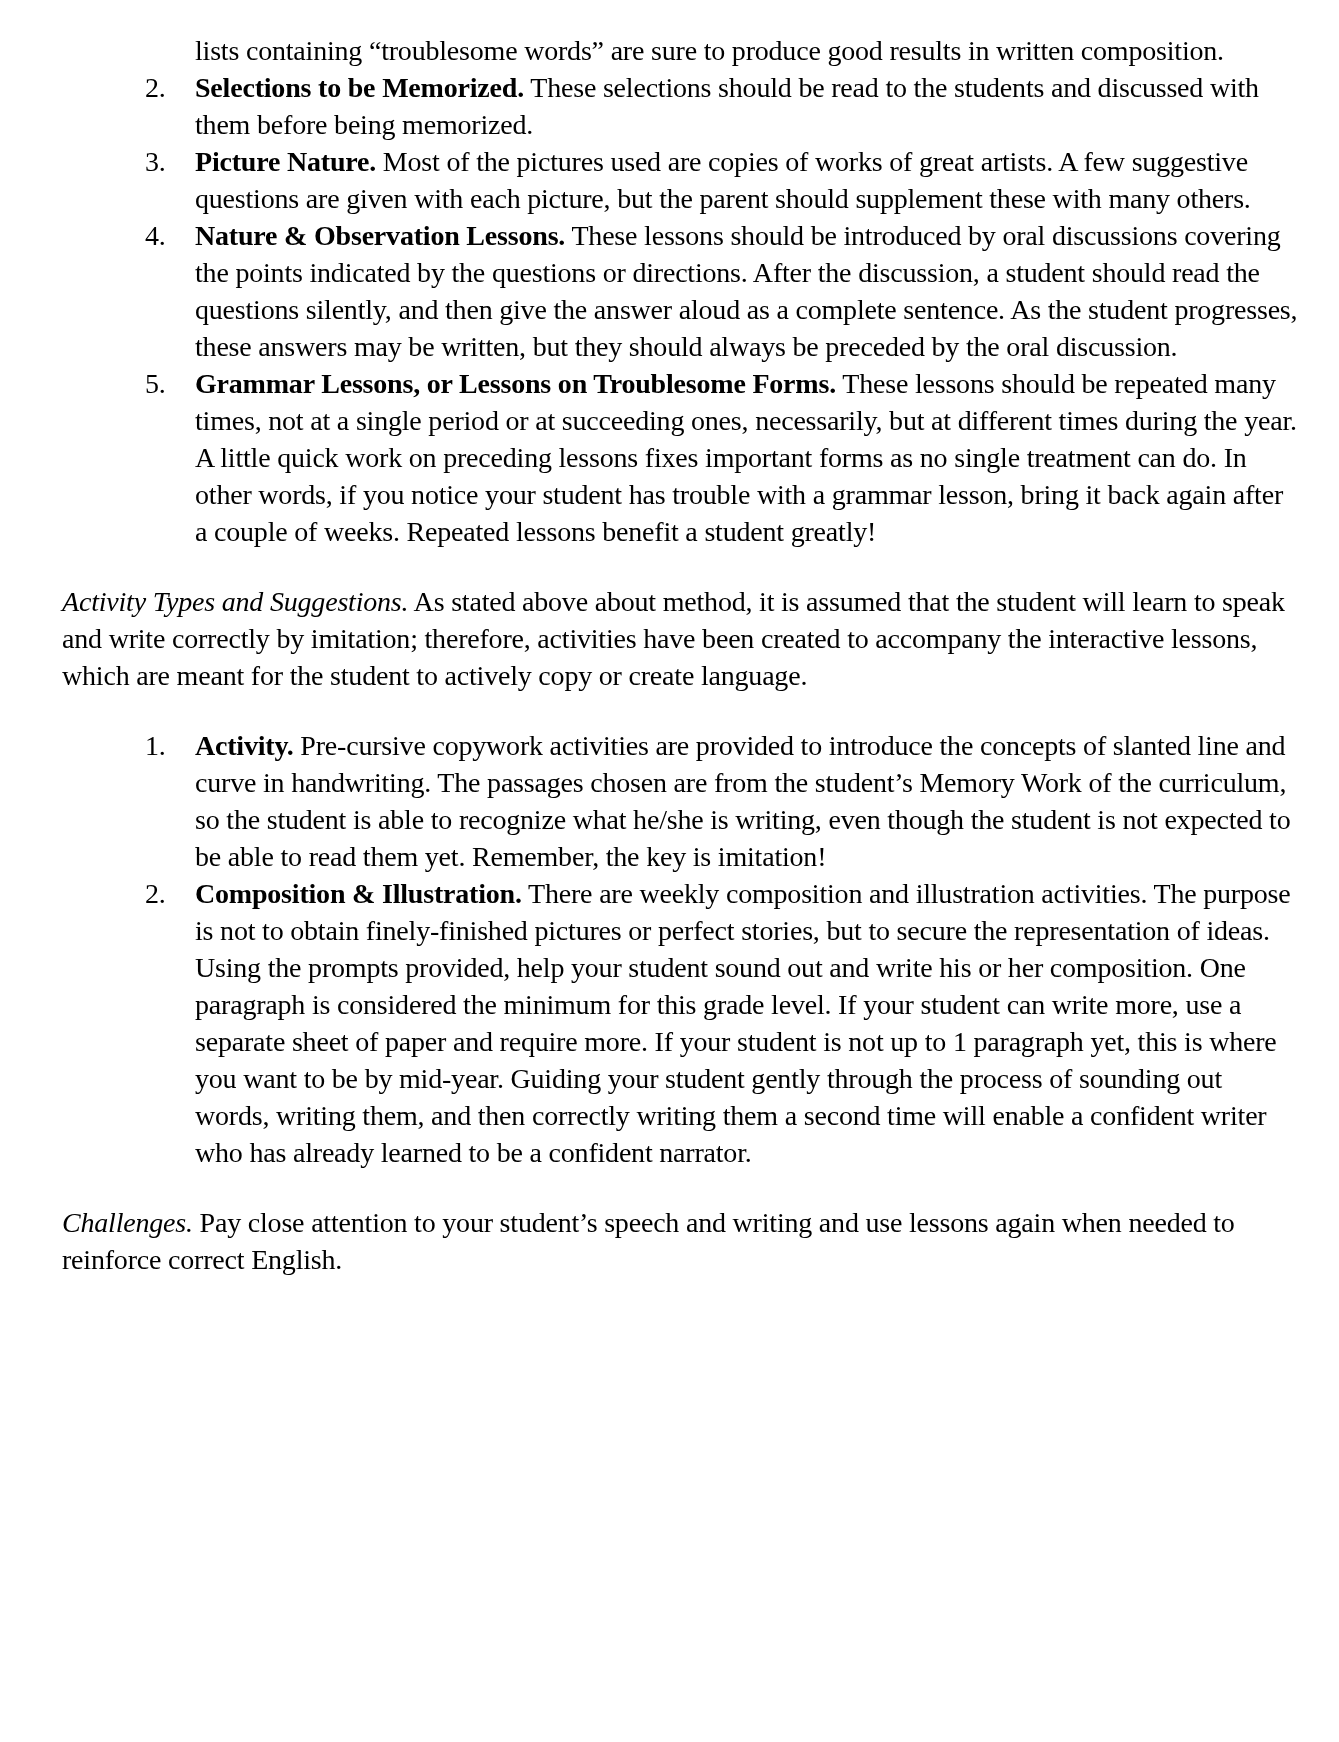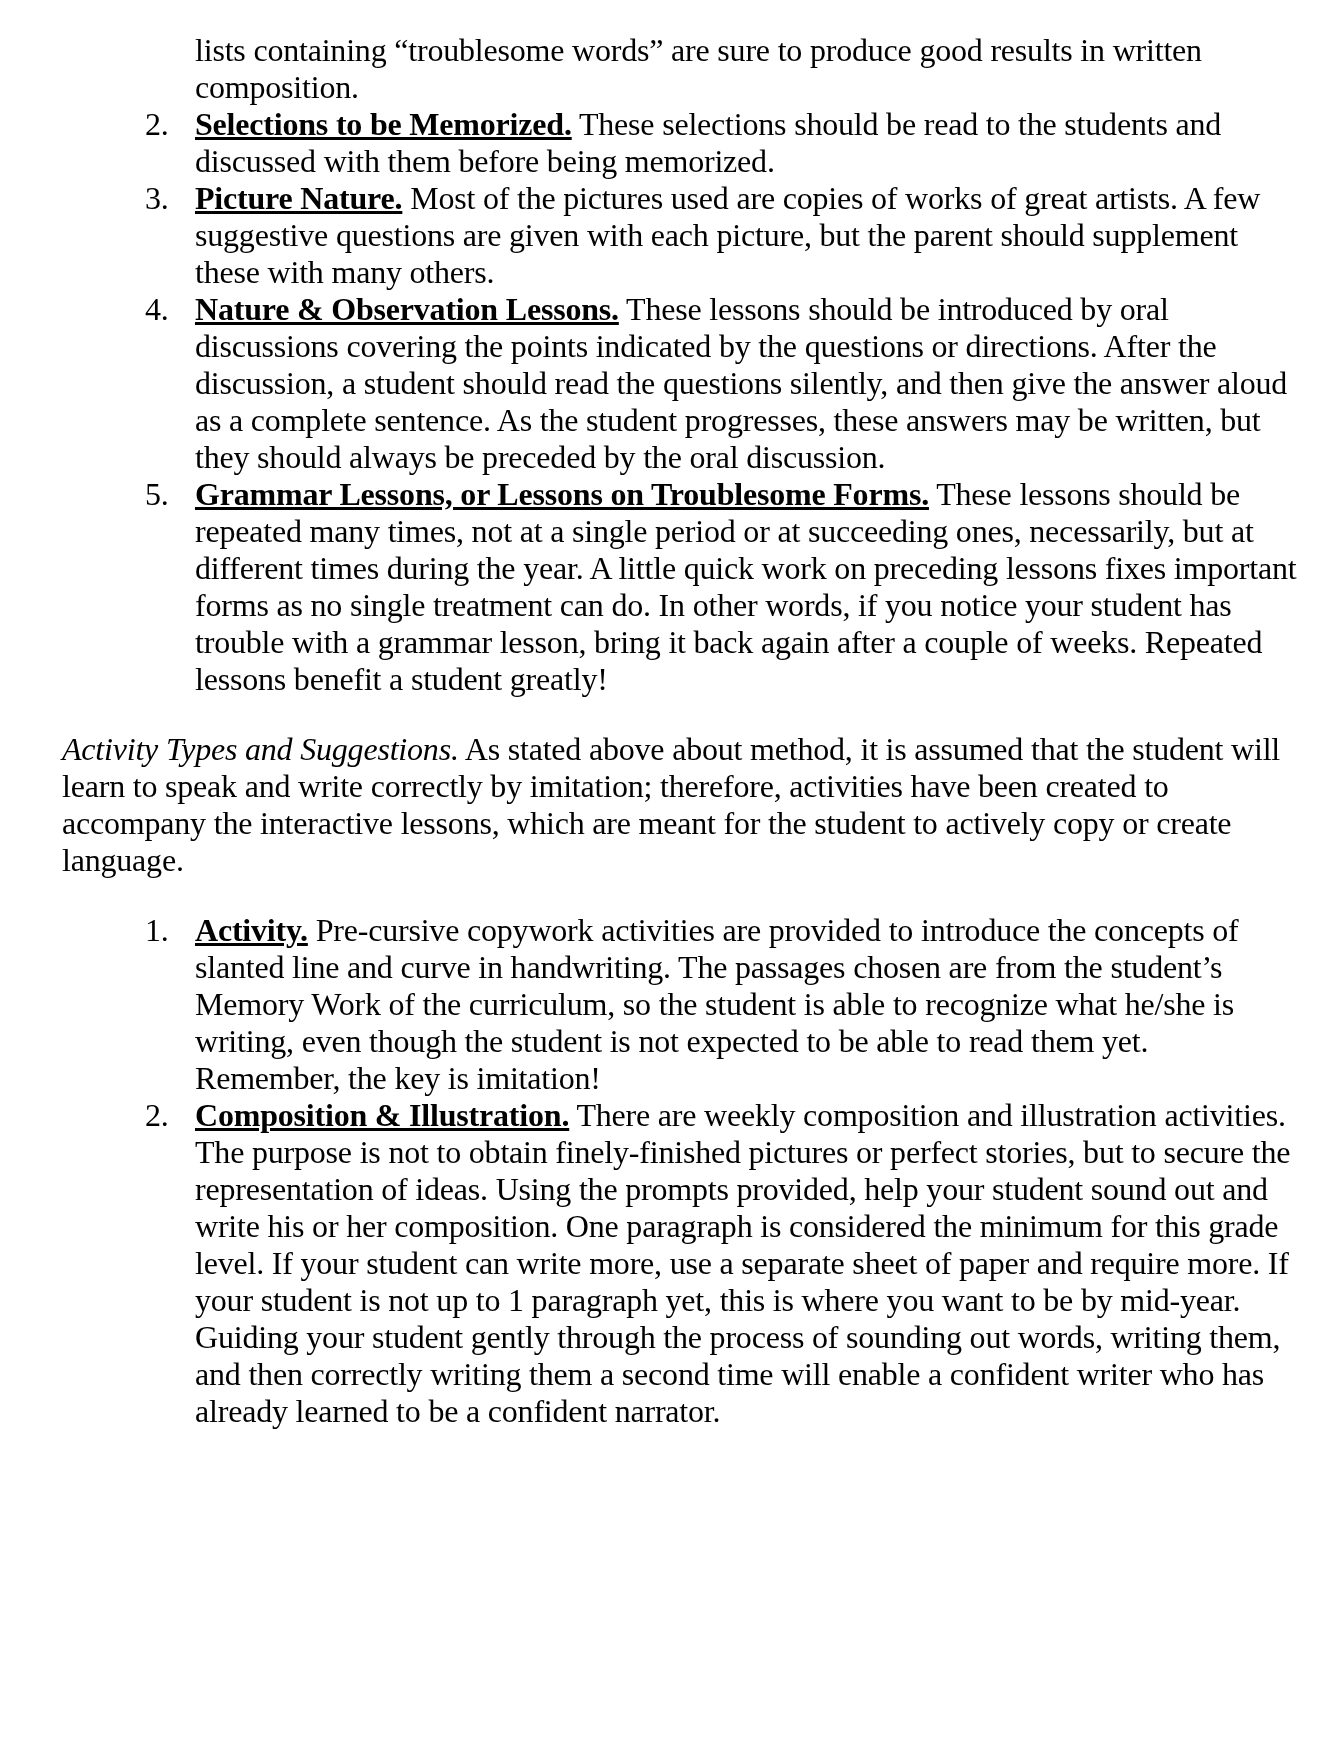--- a/index.html
+++ b/index.html
@@ -3,21 +3,21 @@
 <meta charset="utf-8">
 <style>
   html, body { margin: 0; padding: 0; }
   .page {
     position: relative;
     width: 1339px;
     height: 1742px;
     background: #ffffff;
     color: #000000;
     font-family: "Liberation Serif", "DejaVu Serif", serif;
-    font-size: 32px;
+    font-size: 28px;
     line-height: 37px;
     letter-spacing: -0.2px;
     overflow: hidden;
   }
   .content {
     position: absolute;
     left: 62px;
     top: 32px;
     width: 1240px;
   }
@@ -30,21 +30,21 @@
     padding-left: 133px;
     width: 1106px;
   }
   .num {
     position: absolute;
     left: 83px;
     top: 0;
     width: 48px;
   }
   .para { width: 1236px; }
-  .b { font-weight: bold; text-decoration: underline; }
+  .b { font-weight: bold; }
   .i { font-style: italic; text-align: center; }
   .gap { height: 33px; }
 </style>
 </head>
 <body>
 
 <div class="page">
   <div class="content">
 
     <div class="hang">
@@ -91,15 +91,19 @@
     </div>
 
     <div class="li">
       <span class="num">2.</span>
       <span class="b">Composition &amp; Illustration.</span>
       <span>There are weekly composition and illustration activities. The purpose is not to obtain finely-finished pictures or perfect stories, but to secure the representation of ideas. Using the prompts provided, help your student sound out and write his or her composition. One paragraph is considered the minimum for this grade level. If your student can write more, use a separate sheet of paper and require more. If your student is not up to 1 paragraph yet, this is where you want to be by mid-year. Guiding your student gently through the process of sounding out words, writing them, and then correctly writing them a second time will enable a confident writer who has already learned to be a confident narrator.</span>
     </div>
 
     <div class="gap"></div>
 
+    <div class="para">
+      <span class="i">Challenges.</span>
+      <span>Pay close attention to your student’s speech and writing and use lessons again when needed to reinforce correct English.</span>
+    </div>
 
   </div>
 </div>
 
 </body></html>

